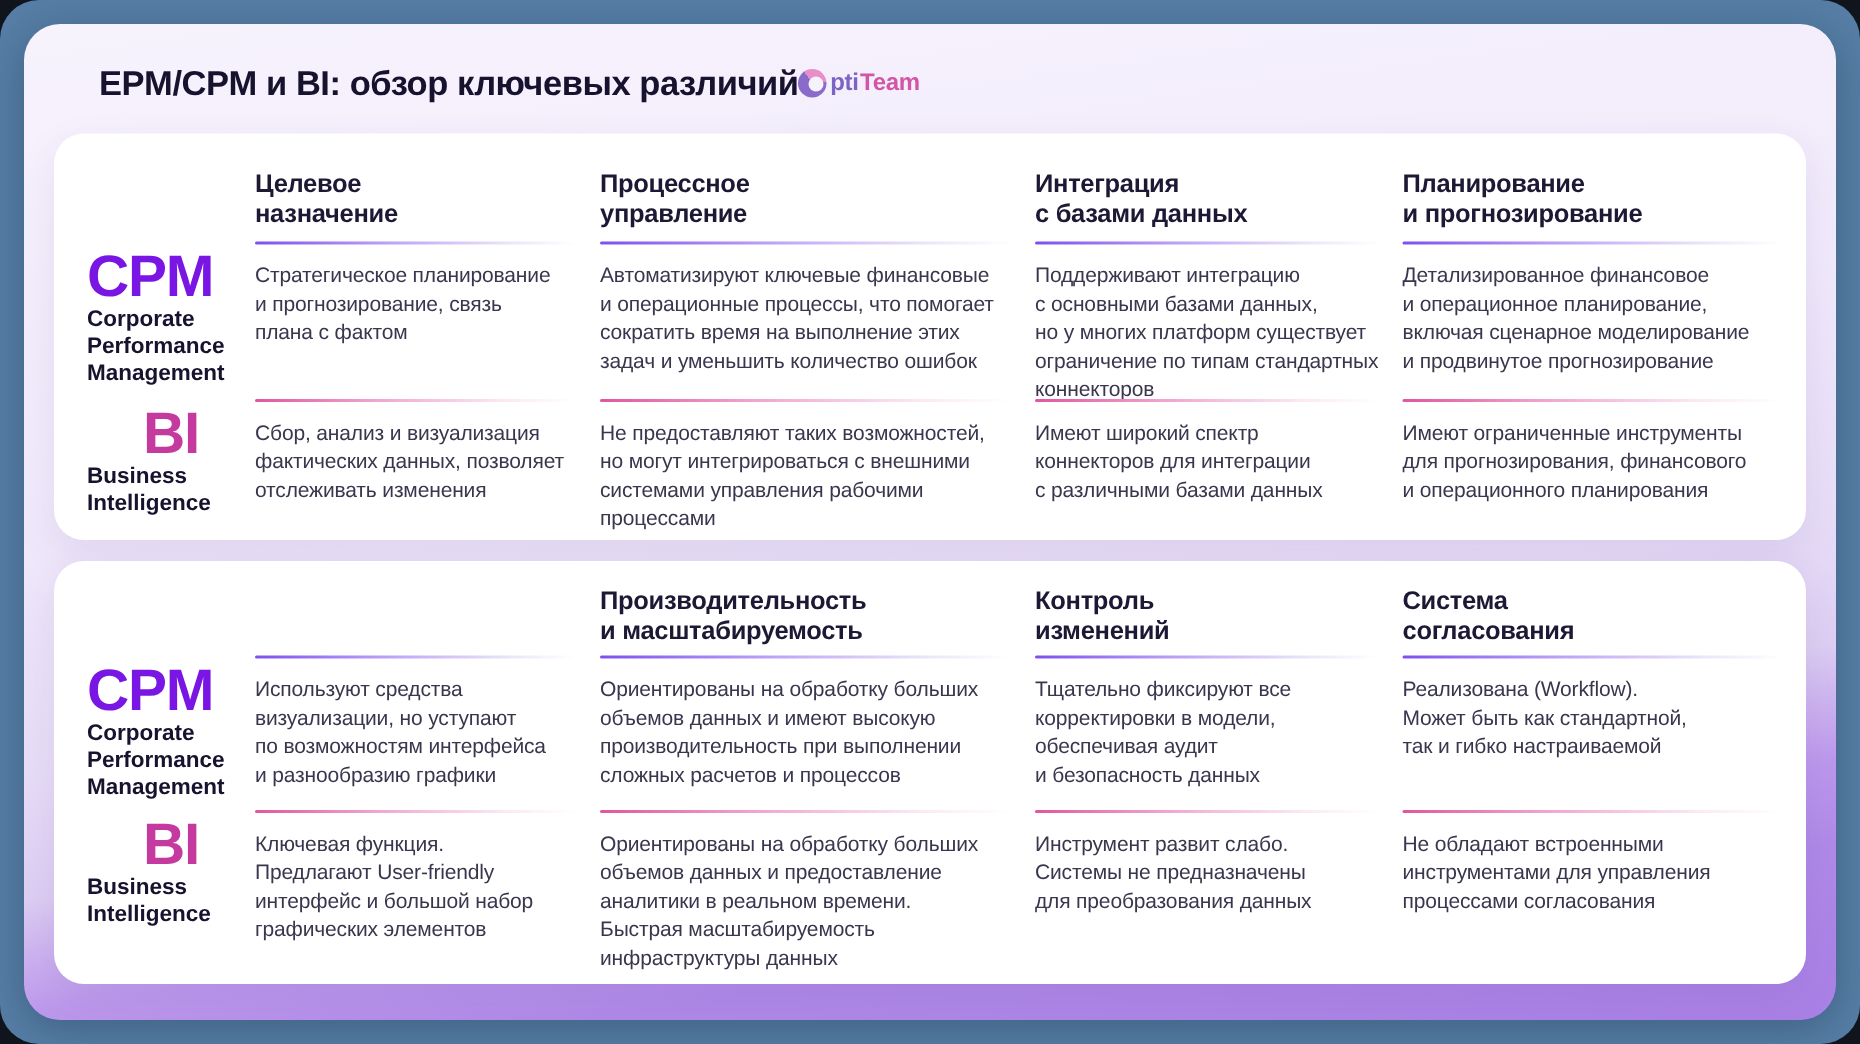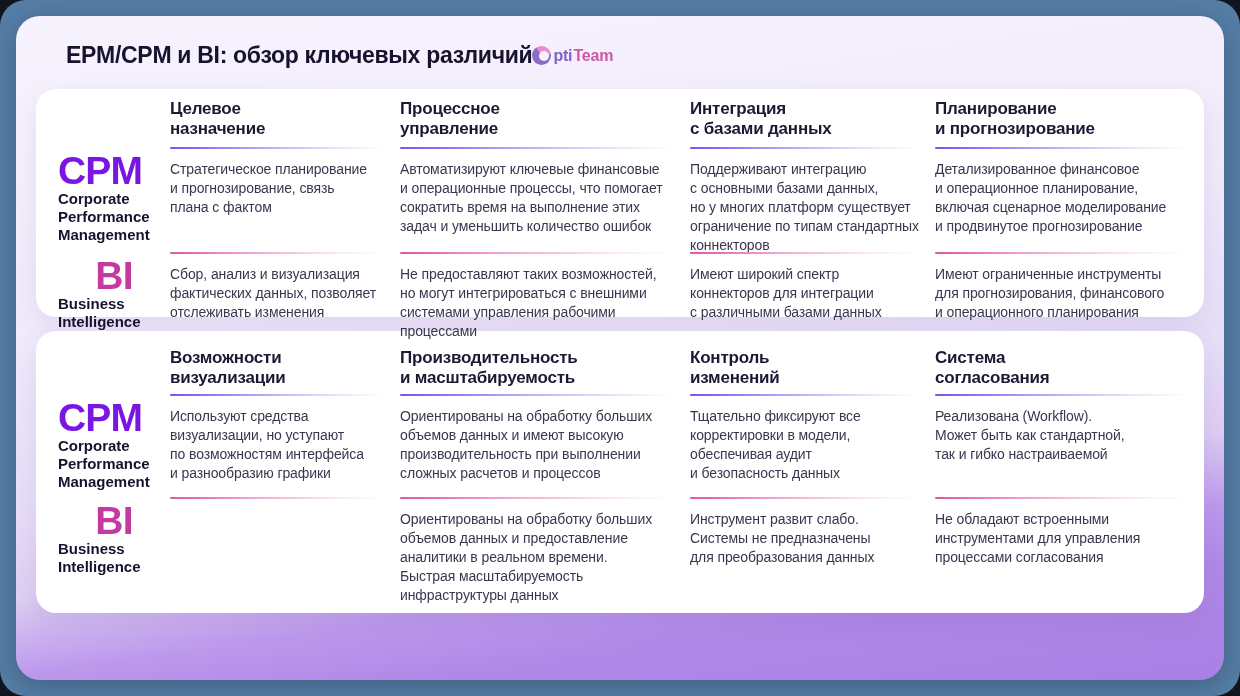--- a/index.html
+++ b/index.html
@@ -40,21 +40,21 @@
   .logo .p1{color:#7d63c5;}
   .logo .p2{color:#d156a5;}
 
   .card{
     background:#ffffff;border-radius:20px;margin:0 20px;
     box-shadow:0 10px 26px rgba(92,62,150,.10);
     display:grid;
     grid-template-columns:134px 230px 290px 245px 1fr;
     box-sizing:border-box;
   }
-  .card1{margin-top:20px;height:228px;grid-template-rows:48px 105px 1fr;padding-top:10px;}
+  .card1{margin-top:20px;height:271px;grid-template-rows:48px 105px 1fr;padding-top:24px;}
   .card2{margin-top:14px;height:282px;grid-template-rows:46px 103px 1fr;padding-top:17px;}
 
   .hcell{grid-row:1;padding-right:18px;}
   .hcell .htxt{
     font-size:17px;line-height:1.2;font-weight:700;color:#1d1834;
     white-space:pre-line;letter-spacing:-0.2px;
   }
   .c2{grid-column:2;} .c3{grid-column:3;} .c4{grid-column:4;} .c5{grid-column:5;}
   .rcpm{grid-row:2;} .rbi{grid-row:3;}
 
@@ -170,24 +170,20 @@
         </div>
       <div class="cell c5 rbi">
           <div class="divider divider-bi"></div>
           <div class="celltxt">Имеют ограниченные инструменты
 для прогнозирования, финансового
 и операционного планирования</div>
         </div>
     </div>
 
     <div class="card card2">
-      <div class="hcell c2">
-          <div class="htxt">Возможности
-визуализации</div>
-        </div>
       <div class="hcell c3">
           <div class="htxt">Производительность
 и масштабируемость</div>
         </div>
       <div class="hcell c4">
           <div class="htxt">Контроль
 изменений</div>
         </div>
       <div class="hcell c5">
           <div class="htxt">Система
@@ -228,20 +224,24 @@
 так и гибко настраиваемой</div>
         </div>
 
       <div class="labelcell rbi">
         <div class="abbr abbr-bi">BI</div>
         <div class="fullname">Business
 Intelligence</div>
       </div>
       <div class="cell c2 rbi">
           <div class="divider divider-bi"></div>
+          <div class="celltxt">Ключевая функция.
+Предлагают User-friendly
+интерфейс и большой набор
+графических элементов</div>
         </div>
       <div class="cell c3 rbi">
           <div class="divider divider-bi"></div>
           <div class="celltxt">Ориентированы на обработку больших
 объемов данных и предоставление
 аналитики в реальном времени.
 Быстрая масштабируемость
 инфраструктуры данных</div>
         </div>
       <div class="cell c4 rbi">

